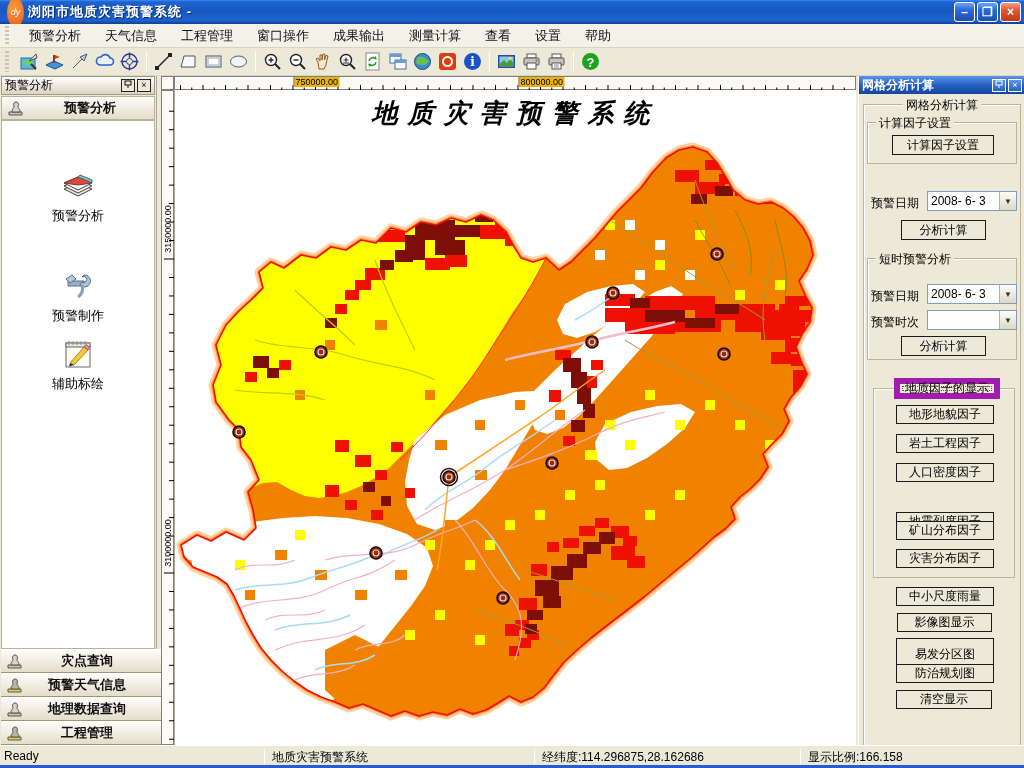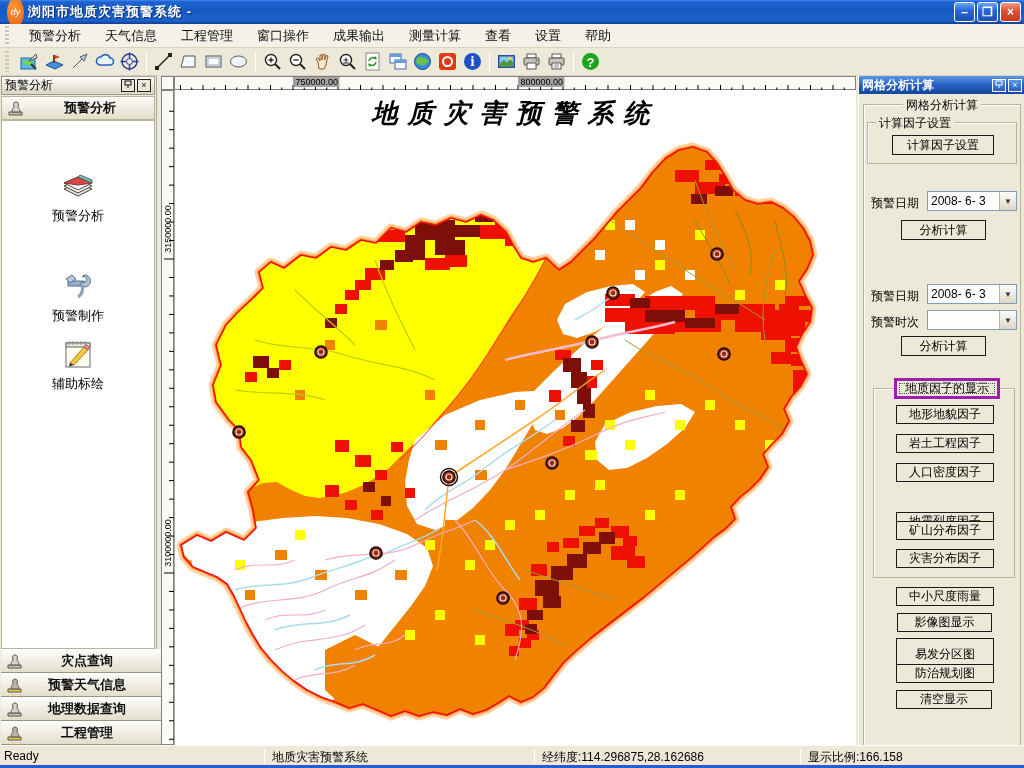--- a/index.html
+++ b/index.html
@@ -45,40 +45,40 @@
   .lp-item .lbl { font-size:13px; color:#000; }
   .lp-bars { position:absolute; left:1px; bottom:0; width:166px; }
   .lp-bar { height:24px; background:linear-gradient(180deg,#FDFCFB,#E2DEC9); border-top:1px solid #fff; border-bottom:1px solid #99987F;
     display:flex; align-items:center; }
   .lp-bar .txt { flex:1; text-align:center; font-size:13px; font-weight:bold; color:#111; padding-right:18px; }
 
   
   #ruler-corner { position:absolute; left:161px; top:76px; width:13px; height:14px; background:#FBFAF6; border:1px solid #808080; }
   #hruler { position:absolute; left:174px; top:76px; width:682px; height:14px; background:#FBFAF6; border:1px solid #808080; overflow:visible; }
   #vruler { position:absolute; left:161px; top:90px; width:13px; height:655px; background:#FBFAF6; border:1px solid #808080; overflow:visible; }
-  .hlabel { position:absolute; top:0px; transform:translateX(-100%); background:#a3a3a3; font-size:9px; color:#000; padding:0 1px; border-left:1px solid #888; white-space:nowrap; }
+  .hlabel { position:absolute; top:0px; transform:translateX(-100%); background:#eab308; font-size:9px; color:#000; padding:0 1px; border-left:1px solid #888; white-space:nowrap; }
   .vlabel { position:absolute; left:-23px; width:58px; height:10px; font-size:9px; color:#000; text-align:center; white-space:nowrap;
     transform:rotate(-90deg); background:transparent; }
   #map-canvas { position:absolute; left:174px; top:90px; width:682px; height:655px; background:#fff; border-left:1px solid #ACA899; }
   #map-title { position:absolute; left:50%; top:6px; transform:translateX(-50%); font-family:"DejaVu Serif",serif; font-weight:bold;
     font-size:26px; letter-spacing:10px; color:#000; font-style:italic; white-space:nowrap; }
 
   
   #right-panel { position:absolute; left:858px; top:76px; width:166px; height:669px; background:#ECE9D8; border-left:1px solid #fff; }
   #rp-titlebar { position:absolute; left:0; top:0; width:166px; height:18px;
     background:linear-gradient(90deg,#0A246A,#3A6EA5 60%,#6593CF); display:flex; align-items:center; padding:0 3px; }
   #rp-titlebar { background:linear-gradient(180deg,#5A96E8,#2560C2 50%,#16459A); }
   #rp-title { color:#fff; font-size:12px; font-weight:bold; flex:1; }
   .mini-btn.blue { background:linear-gradient(180deg,#5A96E8,#2560C2); border:1px solid #fff; color:#fff; }
   .grp { position:absolute; border:1px solid #B8B49A; box-shadow:1px 1px 0 #fff inset; }
   .grp-legend { position:absolute; top:-8px; left:8px; background:#ECE9D8; padding:0 3px; font-size:12px; color:#000; }
   .grp-legend.center { left:50%; transform:translateX(-50%); }
   .btn { position:absolute; background:#ECE9D8; border:1px solid #1A1A1A; font-size:12px; color:#000;
     display:flex; align-items:center; justify-content:center; font-family:"Liberation Sans",sans-serif; }
-  .btn.focused { border:3px solid #a21caf; }
+  .btn.focused { border:6px solid #a21caf; }
   .btn.focused::after { content:""; position:absolute; inset:2px; border:1px dotted #555; }
   .rp-label { position:absolute; font-size:12px; color:#000; }
   .combo { position:absolute; height:20px; background:#fff; border:1px solid #7F9DB9; display:flex; align-items:center; }
   .combo .val { flex:1; font-size:12px; padding-left:3px; color:#000; white-space:nowrap; overflow:hidden; }
   .combo .arrow { width:17px; height:18px; background:linear-gradient(180deg,#FDFCFB,#DDD9C3); border-left:1px solid #B8B49A;
     font-size:8px; color:#333; display:flex; align-items:center; justify-content:center; }
 
   
   #statusbar { position:absolute; left:0; top:745px; width:1024px; height:23px; background:#ECE9D8; border-top:1px solid #fff; }
   #statusbar .field { position:absolute; top:3px; font-size:12px; color:#000; white-space:nowrap; }
@@ -763,20 +763,23 @@
     </div>
     <div class="btn" style="left:33px; top:59px; width:102px; height:20px">计算因子设置</div>
 
     <span class="rp-label" style="left:12px; top:119px">预警日期</span>
     <div class="combo" style="left:68px; top:115px; width:90px">
       <span class="val">2008- 6- 3</span>
       <span class="arrow">▼</span>
     </div>
     <div class="btn" style="left:42px; top:144px; width:85px; height:20px">分析计算</div>
 
+    <div class="grp" style="left:8px; top:182px; width:150px; height:102px">
+      <span class="grp-legend">短时预警分析</span>
+    </div>
     <span class="rp-label" style="left:12px; top:212px">预警日期</span>
     <div class="combo" style="left:68px; top:208px; width:90px">
       <span class="val">2008- 6- 3</span>
       <span class="arrow">▼</span>
     </div>
     <span class="rp-label" style="left:12px; top:238px">预警时次</span>
     <div class="combo" style="left:68px; top:234px; width:90px">
       <span class="val"></span>
       <span class="arrow">▼</span>
     </div>

